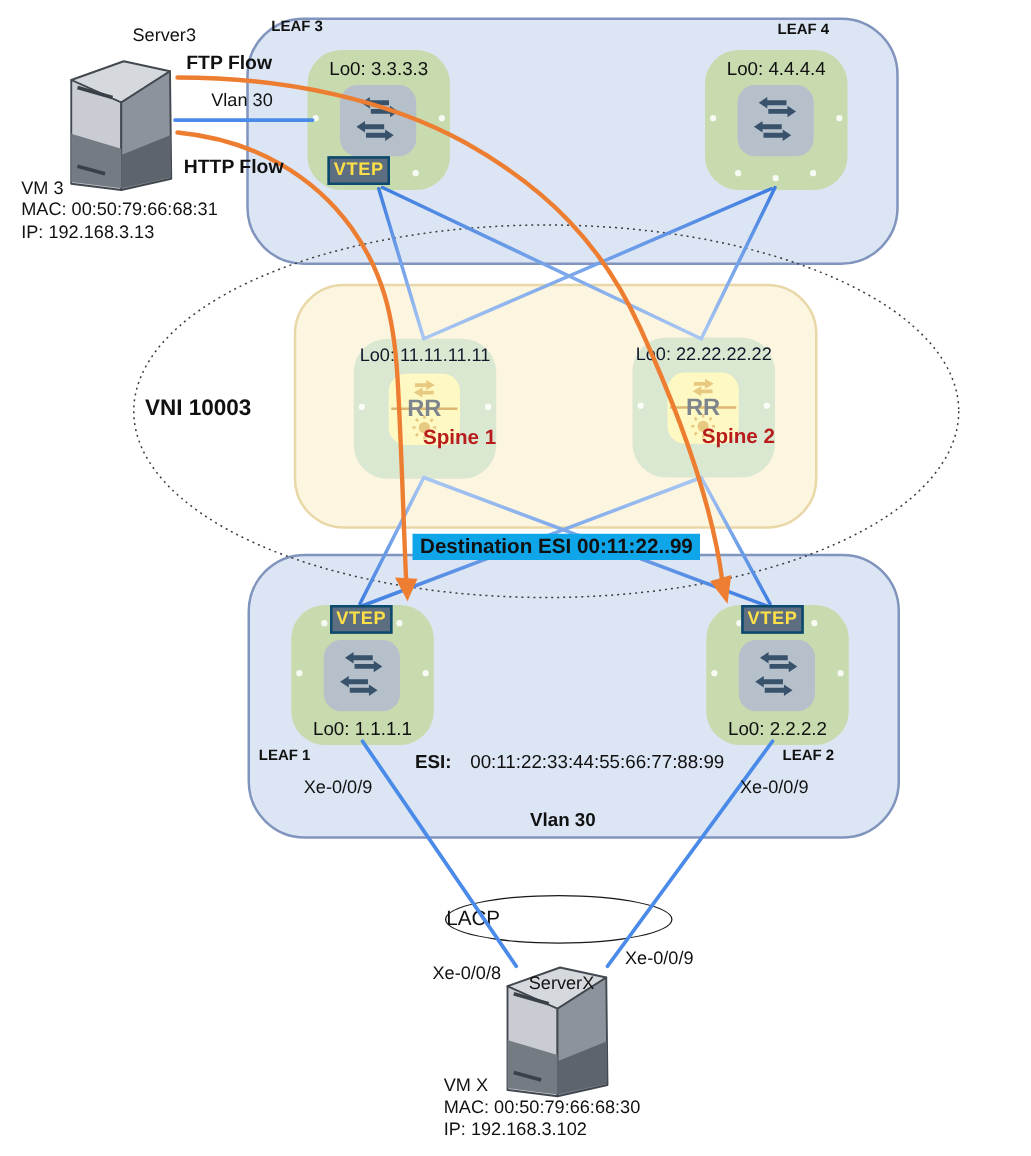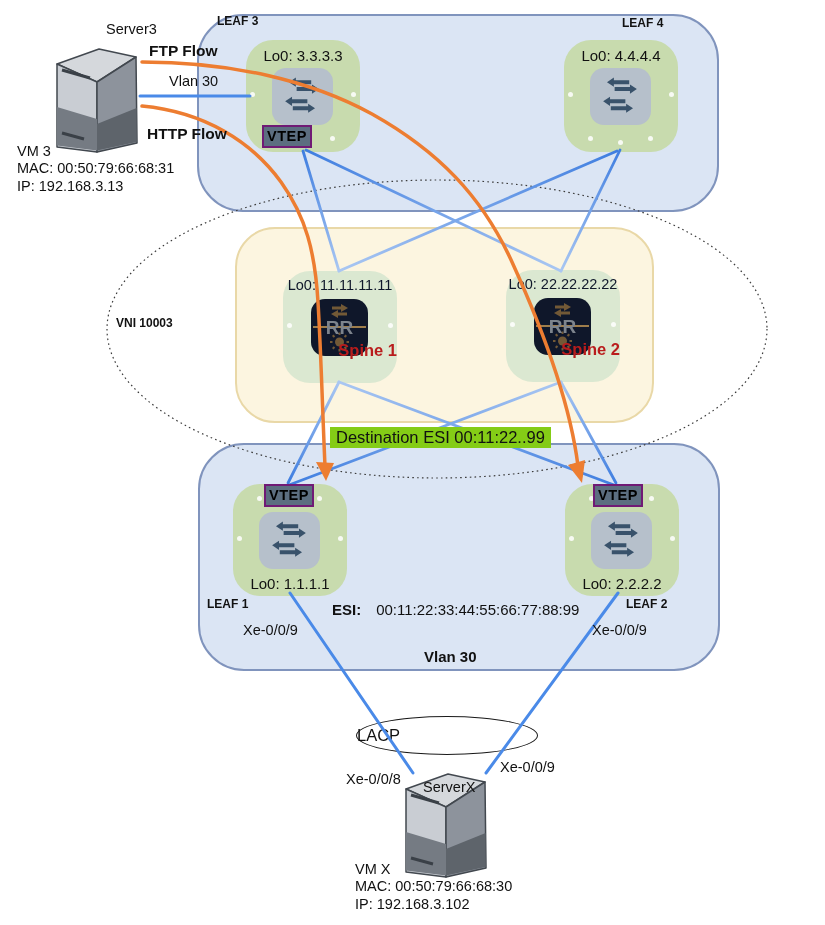--- a/index.html
+++ b/index.html
@@ -5,37 +5,37 @@
   html,body{margin:0;padding:0;background:#fff}
   #canvas{position:relative;width:825px;height:925px;background:#ffffff;
           font-family:"Liberation Sans",sans-serif;color:#111;overflow:hidden}
   .pod{position:absolute;background:#dbe5f4;border:2px solid #8094bd;border-radius:46px}
   #spinebox{position:absolute;left:235px;top:227px;width:415px;height:192px;
             background:#fcf5e0;border:2px solid #e9d8a7;border-radius:40px}
   .node{position:absolute;width:114px;height:112px;border-radius:27px;background:#c8dbae}
   .node.spine{background:#dbe8d1}
   .sw{position:absolute;left:26px;top:28px;width:61px;height:57px;background:#b6c0cb;border-radius:14px}
   .sw svg{position:absolute;left:7px;top:8px}
-  .vtep{position:absolute;width:46px;height:19px;background:#5c6e80;border:2px solid #701a75;
-        color:#000000;font-weight:700;font-size:14.5px;line-height:19px;text-align:center;
+  .vtep{position:absolute;width:46px;height:19px;background:#5c6e80;border:2px solid #0c4a6e;
+        color:#fde047;font-weight:700;font-size:14.5px;line-height:19px;text-align:center;
         z-index:5;letter-spacing:.5px}
   .lo0{position:absolute;left:0;width:100%;text-align:center;font-size:15px;white-space:nowrap}
   .spine-lo0{color:#0f172a;font-size:14.5px}
   .spine-name{position:absolute;left:0;width:100%;text-align:right;top:70px;
               color:#b91c1c;font-weight:700;font-size:16.5px}
-  .rr{position:absolute;left:28px;top:28px;width:57px;height:57px;background:#0f172a;border-radius:14px}
+  .rr{position:absolute;left:28px;top:28px;width:57px;height:57px;background:#fef9c3;border-radius:14px}
   .rr-line{position:absolute;left:2px;right:2px;top:27px;height:1.5px;background:#cfa057;opacity:.75}
   .rr-txt{position:absolute;left:0;top:0;width:100%;height:100%;display:flex;align-items:center;
           justify-content:center;font-weight:700;font-size:19px;color:#7d848d}
   .dot{position:absolute;width:5px;height:5px;border-radius:50%;background:rgba(255,255,255,.85)}
   .t{position:absolute;white-space:nowrap;font-size:14.5px;line-height:1.2;z-index:4}
   .b{font-weight:700}
   .title{font-size:12px;font-weight:700}
-  #destesi{position:absolute;left:330px;top:427px;background:#84cc16;padding:1px 6px;
-           font-weight:400;font-size:16.5px;z-index:6;white-space:nowrap}
+  #destesi{position:absolute;left:330px;top:427px;background:#0ea5e9;padding:1px 6px;
+           font-weight:700;font-size:16.5px;z-index:6;white-space:nowrap}
   #lacp{position:absolute;left:356px;top:716px;width:180px;height:37px;border:1.5px solid #1a1a1a;
         border-radius:50%;background:#fff;display:flex;align-items:center;justify-content:flex-start;
         font-size:16.5px;z-index:1}
   #lines{position:absolute;left:0;top:0;z-index:3;pointer-events:none}
   .srv{position:absolute;z-index:1}
   .esirow{font-size:15px}
   .esirow .val{margin-left:15px;font-weight:400}
 </style>
 </head>
 <body>
@@ -280,21 +280,21 @@
   <div class="t b" style="left:149px;top:42px;font-size:15.5px">FTP Flow</div>
   <div class="t" style="left:169px;top:73px">Vlan 30</div>
   <div class="t b" style="left:147px;top:125px;font-size:15.5px">HTTP Flow</div>
 
   <div class="t" style="left:17px;top:143px">
     <div>VM 3</div>
     <div>MAC: 00:50:79:66:68:31</div>
     <div>IP: 192.168.3.13</div>
   </div>
 
-  <div class="t b" style="left:116px;top:316px;font-size:12px">VNI 10003</div>
+  <div class="t b" style="left:116px;top:316px;font-size:18px">VNI 10003</div>
 
   <div id="destesi">Destination ESI 00:11:22..99</div>
 
   <div class="t title" style="left:207px;top:597px">LEAF 1</div>
   <div class="t" style="left:243px;top:622px">Xe-0/0/9</div>
   <div class="t title" style="left:626px;top:597px">LEAF 2</div>
   <div class="t" style="left:592px;top:622px">Xe-0/0/9</div>
 
   <div class="t esirow" style="left:332px;top:601px">
     <span class="b">ESI:</span><span class="val">00:11:22:33:44:55:66:77:88:99</span>

